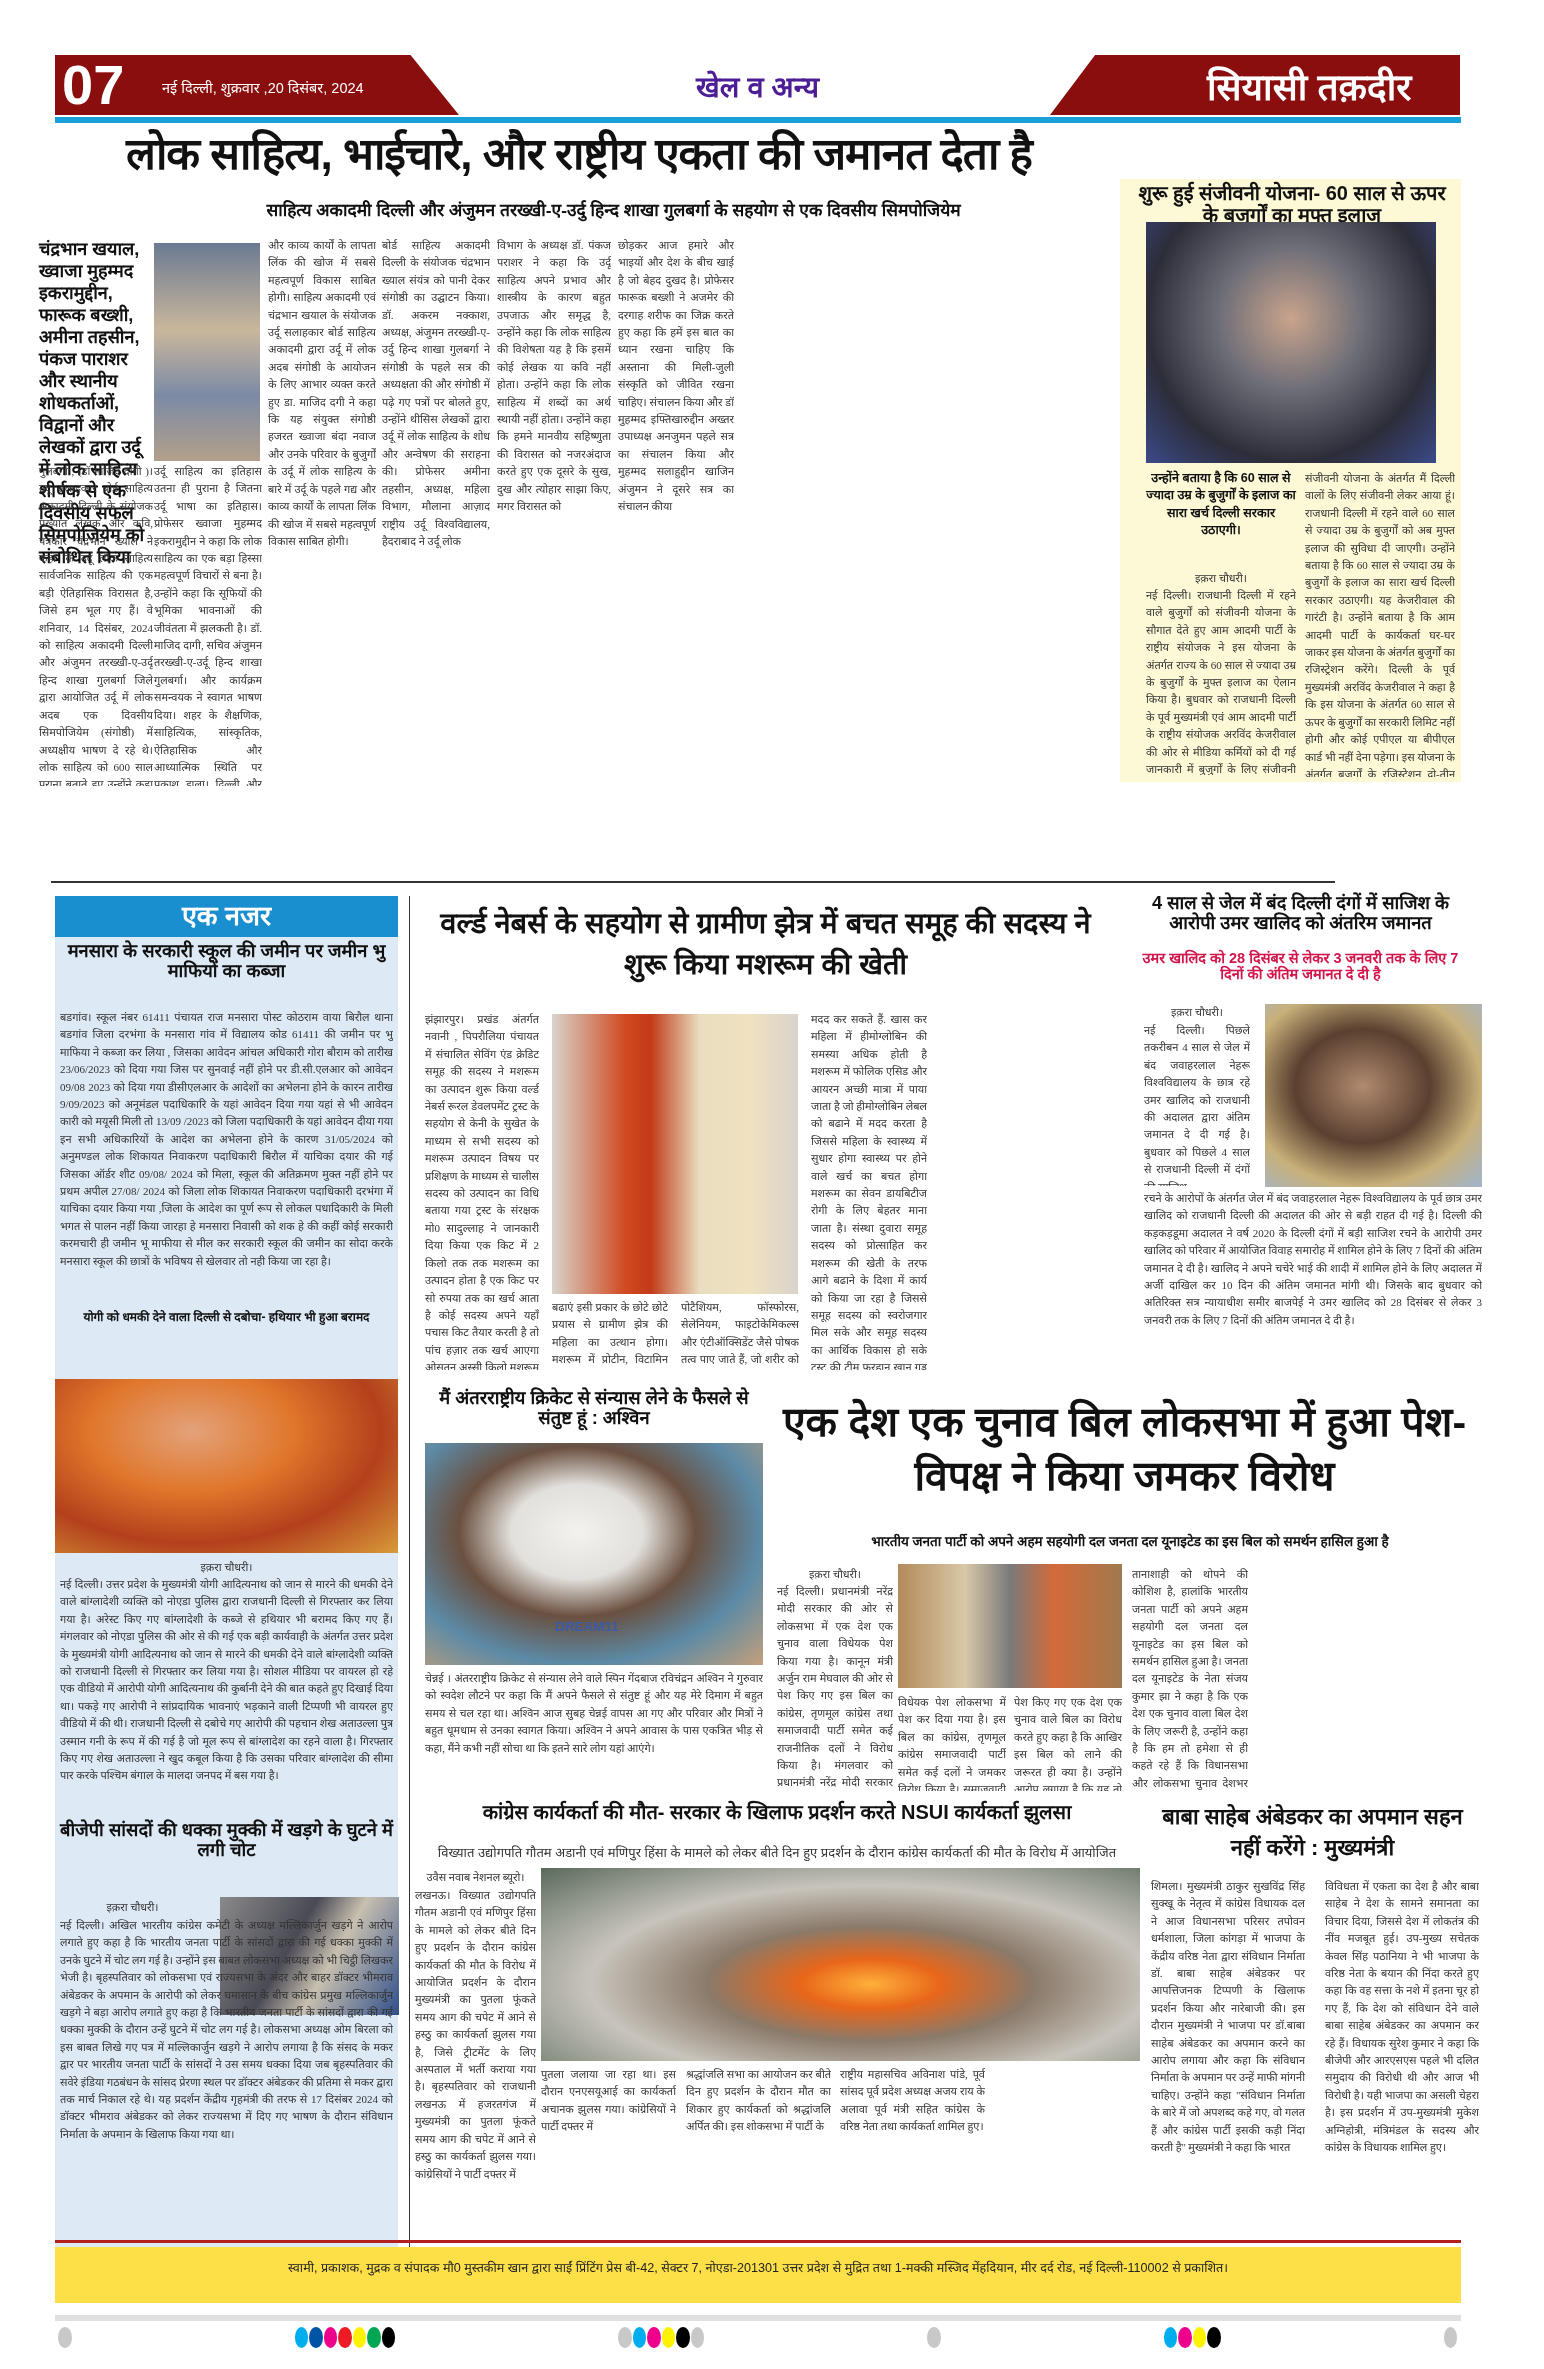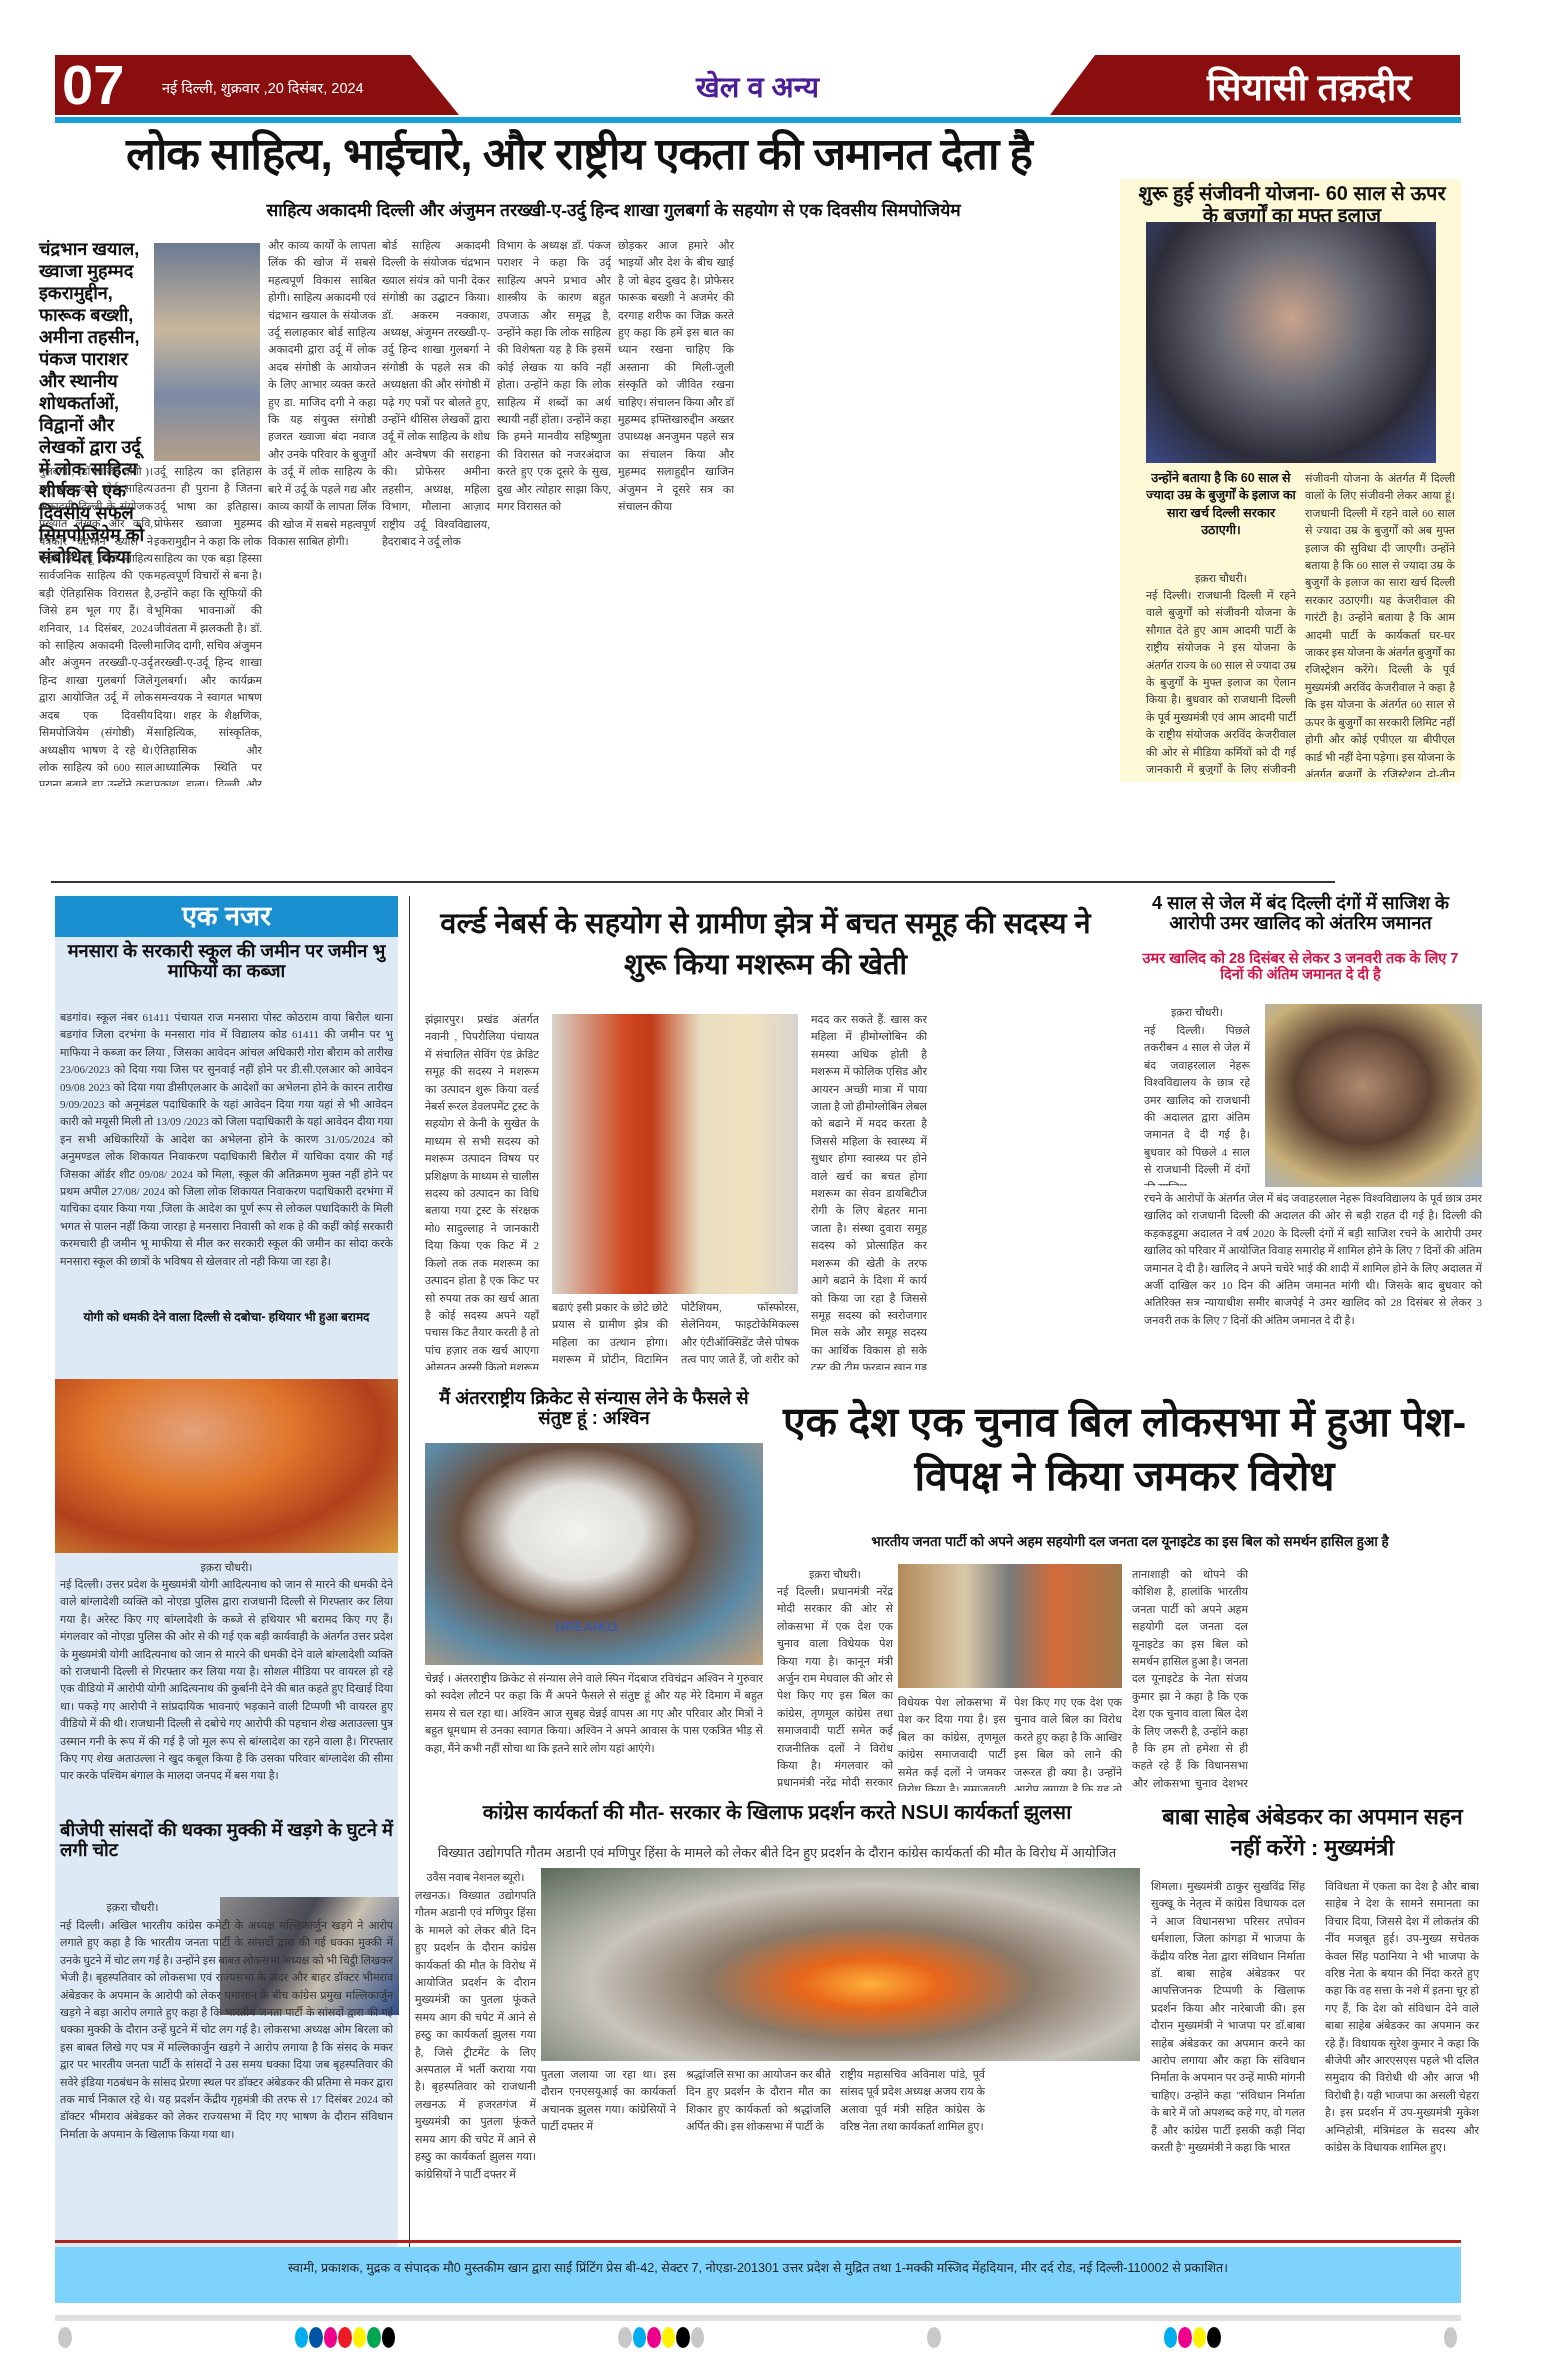--- a/index.html
+++ b/index.html
@@ -12,21 +12,21 @@
 .section{left:696px;top:66px;font:bold 29px "Liberation Sans",sans-serif;color:#4c1d95}
 .brand{left:1207px;top:60px;font:bold 37px "Liberation Sans",sans-serif;color:#fff}
 .blue-rule{left:55px;top:117px;width:1406px;height:5.8px;background:#1aa0d8}
 .headline{font-family:"Liberation Sans",sans-serif;font-weight:bold;color:#111;line-height:1.1}
 .col{font:11px/17.4px "Liberation Serif",serif;color:#333;text-align:justify;overflow:hidden}
 .photo{background:#888;overflow:hidden}
 .rule{background:#333}
 .lightblue{background:#ddeaf6}
 .cream{background:#fdf8d6}
 .pink{color:#d2154a}
-.footer{left:55px;top:2247px;width:1406px;height:56px;background:#7dd3fc;text-align:center;font:12.6px "Liberation Sans",sans-serif;color:#222}
+.footer{left:55px;top:2247px;width:1406px;height:56px;background:#fde047;text-align:center;font:12.6px "Liberation Sans",sans-serif;color:#222}
 .dot{display:inline-block;width:13.5px;height:21px;border-radius:50%;margin-right:1px}
 </style>
 </head>
 <body>
 
 <div class="abs masthead-left"></div>
 <div class="abs masthead-right"></div>
 <div class="abs page-num">07</div>
 <div class="abs date">नई दिल्ली, शुक्रवार ,20 दिसंबर, 2024</div>
 <div class="abs section">खेल व अन्य</div>
@@ -55,21 +55,21 @@
 <div class="abs rule" style="left:51px;top:881px;width:1284px;height:1.9px"></div>
 
 <div class="abs lightblue" style="left:55px;top:896px;width:343px;height:1361px"></div>
 <div class="abs" style="left:55px;top:896px;width:343px;height:41px;background:#1a8fd0;color:#fff;font:bold 27px 'Liberation Sans',sans-serif;text-align:center;line-height:41px">एक नजर</div>
 <div class="abs headline" style="left:60px;top:941px;width:333px;font-size:18.3px;text-align:center">मनसारा के सरकारी स्कूल की जमीन पर जमीन भु माफियों का कब्जा</div>
 <div class="abs col" style="left:60px;top:1009px;width:333px;height:290px">बडगांव। स्कूल नंबर 61411 पंचायत राज मनसारा पोस्ट कोठराम वाया बिरौल थाना बडगांव जिला दरभंगा के मनसारा गांव में विद्यालय कोड 61411 की जमीन पर भु माफिया ने कब्जा कर लिया , जिसका आवेदन आंचल अधिकारी गोरा बौराम को तारीख 23/06/2023 को दिया गया जिस पर सुनवाई नहीं होने पर डी.सी.एलआर को आवेदन 09/08 2023 को दिया गया डीसीएलआर के आदेशों का अभेलना होने के कारन तारीख 9/09/2023 को अनूमंडल पदाधिकारि के यहां आवेदन दिया गया यहां से भी आवेदन कारी को मयूसी मिली तो 13/09 /2023 को जिला पदाधिकारी के यहां आवेदन दीया गया इन सभी अधिकारियों के आदेश का अभेलना होने के कारण 31/05/2024 को अनुमण्डल लोक शिकायत निवाकरण पदाधिकारी बिरौल में याचिका दयार की गई जिसका ऑर्डर शीट 09/08/ 2024 को मिला, स्कूल की अतिक्रमण मुक्त नहीं होने पर प्रथम अपील 27/08/ 2024 को जिला लोक शिकायत निवाकरण पदाधिकारी दरभंगा में याचिका दयार किया गया ,जिला के आदेश का पूर्ण रूप से लोकल पधादिकारी के मिली भगत से पालन नहीं किया जारहा हे मनसारा निवासी को शक हे की कहीं कोई सरकारी करमचारी ही जमीन भू माफीया से मील कर सरकारी स्कूल की जमीन का सोदा करके मनसारा स्कूल की छात्रों के भविषय से खेलवार तो नही किया जा रहा है।</div>
 <div class="abs headline" style="left:60px;top:1311px;width:333px;font-size:12px;text-align:center">योगी को धमकी देने वाला दिल्ली से दबोचा- हथियार भी हुआ बरामद</div>
 <div class="abs photo" style="left:55px;top:1379px;width:343px;height:174px;background:radial-gradient(ellipse at 40% 30%,#e3a27a 0%,#e0762b 35%,#b3401c 65%,#d89b3a 100%)"></div>
 <div class="abs col" style="left:60px;top:1559px;width:333px;text-align:center">इक़रा चौधरी।</div>
 <div class="abs col" style="left:60px;top:1576px;width:333px;height:237px">नई दिल्ली। उत्तर प्रदेश के मुख्यमंत्री योगी आदित्यनाथ को जान से मारने की धमकी देने वाले बांग्लादेशी व्यक्ति को नोएडा पुलिस द्वारा राजधानी दिल्ली से गिरफ्तार कर लिया गया है। अरेस्ट किए गए बांग्लादेशी के कब्जे से हथियार भी बरामद किए गए हैं। मंगलवार को नोएडा पुलिस की ओर से की गई एक बड़ी कार्यवाही के अंतर्गत उत्तर प्रदेश के मुख्यमंत्री योगी आदित्यनाथ को जान से मारने की धमकी देने वाले बांग्लादेशी व्यक्ति को राजधानी दिल्ली से गिरफ्तार कर लिया गया है। सोशल मीडिया पर वायरल हो रहे एक वीडियो में आरोपी योगी आदित्यनाथ की कुर्बानी देने की बात कहते हुए दिखाई दिया था। पकड़े गए आरोपी ने सांप्रदायिक भावनाएं भड़काने वाली टिप्पणी भी वायरल हुए वीडियो में की थी। राजधानी दिल्ली से दबोचे गए आरोपी की पहचान शेख अताउल्ला पुत्र उस्मान गनी के रूप में की गई है जो मूल रूप से बांग्लादेश का रहने वाला है। गिरफ्तार किए गए शेख अताउल्ला ने खुद कबूल किया है कि उसका परिवार बांग्लादेश की सीमा पार करके पश्चिम बंगाल के मालदा जनपद में बस गया है।</div>
-<div class="abs headline" style="left:60px;top:1820px;width:333px;font-size:18.3px;text-align:left">बीजेपी सांसदों की धक्का मुक्की में खड़गे के घुटने में लगी चोट</div>
+<div class="abs headline" style="left:60px;top:1820px;width:333px;font-size:18.3px;text-align:center">बीजेपी सांसदों की धक्का मुक्की में खड़गे के घुटने में लगी चोट</div>
 <div class="abs col" style="left:60px;top:1899px;width:145px;text-align:center">इक़रा चौधरी।</div>
 <div class="abs photo" style="left:220px;top:1897px;width:179px;height:118px;background:linear-gradient(120deg,#8a8a8a 0%,#4a4a55 40%,#c8c0b0 60%,#2f4e8a 100%)"></div>
 <div class="abs col" style="left:60px;top:1917px;width:333px;height:328px;text-indent:0">नई दिल्ली। अखिल भारतीय कांग्रेस कमेटी के अध्यक्ष मल्लिकार्जुन खड़गे ने आरोप लगाते हुए कहा है कि भारतीय जनता पार्टी के सांसदों द्वारा की गई धक्का मुक्की में उनके घुटने में चोट लग गई है। उन्होंने इस बाबत लोकसभा अध्यक्ष को भी चिट्ठी लिखकर भेजी है। बृहस्पतिवार को लोकसभा एवं राज्यसभा के अंदर और बाहर डॉक्टर भीमराव अंबेडकर के अपमान के आरोपी को लेकर घमासान के बीच कांग्रेस प्रमुख मल्लिकार्जुन खड़गे ने बड़ा आरोप लगाते हुए कहा है कि भारतीय जनता पार्टी के सांसदों द्वारा की गई धक्का मुक्की के दौरान उन्हें घुटने में चोट लग गई है। लोकसभा अध्यक्ष ओम बिरला को इस बाबत लिखे गए पत्र में मल्लिकार्जुन खड़गे ने आरोप लगाया है कि संसद के मकर द्वार पर भारतीय जनता पार्टी के सांसदों ने उस समय धक्का दिया जब बृहस्पतिवार की सवेरे इंडिया गठबंधन के सांसद प्रेरणा स्थल पर डॉक्टर अंबेडकर की प्रतिमा से मकर द्वारा तक मार्च निकाल रहे थे। यह प्रदर्शन केंद्रीय गृहमंत्री की तरफ से 17 दिसंबर 2024 को डॉक्टर भीमराव अंबेडकर को लेकर राज्यसभा में दिए गए भाषण के दौरान संविधान निर्माता के अपमान के खिलाफ किया गया था।</div>
 
 <div class="abs rule" style="left:409px;top:896px;width:1px;height:1361px"></div>
 
 <div class="abs headline" style="left:425px;top:903px;width:681px;font-size:29px;text-align:center;line-height:41px">वर्ल्ड नेबर्स के सहयोग से ग्रामीण झेत्र में बचत समूह की सदस्य ने शुरू किया मशरूम की खेती</div>
 <div class="abs col" style="left:425px;top:1011px;width:114px;height:359px">झंझारपुर। प्रखंड अंतर्गत नवानी , पिपरौलिया पंचायत में संचालित सेविंग एंड क्रेडिट समूह की सदस्य ने मशरूम का उत्पादन शुरू किया वर्ल्ड नेबर्स रूरल डेवलपमेंट ट्रस्ट के सहयोग से केनी के सुखेत के माध्यम से सभी सदस्य को मशरूम उत्पादन विषय पर प्रशिक्षण के माध्यम से चालीस सदस्य को उत्पादन का विधि बताया गया ट्रस्ट के संरक्षक मो0 सादुल्लाह ने जानकारी दिया किया एक किट में 2 किलो तक तक मशरूम का उत्पादन होता है एक किट पर सो रुपया तक का खर्च आता है कोई सदस्य अपने यहाँ पचास किट तैयार करती है तो पांच हज़ार तक खर्च आएगा ओसतन अस्सी किलो मशरूम का उत्पादन होगा वर्ल्ड नेबर्स का उद्देश्य है की ग्रामीण झेत्र की महिला को कृषि में तकनीकि ज्ञान विकसित कर आर्थिक रूप से उन्नति के मार्ग पर आगे</div>
 <div class="abs photo" style="left:552px;top:1014px;width:246px;height:280px;background:linear-gradient(90deg,#d8d4cc 0%,#d0491f 30%,#c23a18 40%,#e8ddc0 60%,#f0e2c0 80%,#d8d4cc 100%)"></div>
 <div class="abs col" style="left:552px;top:1299px;width:116px;height:72px">बढाएं इसी प्रकार के छोटे छोटे प्रयास से ग्रामीण झेत्र की महिला का उत्थान होगा। मशरूम में प्रोटीन, विटामिन सी, विटामिन बी, विटामिन डी, कॉपर,</div>

